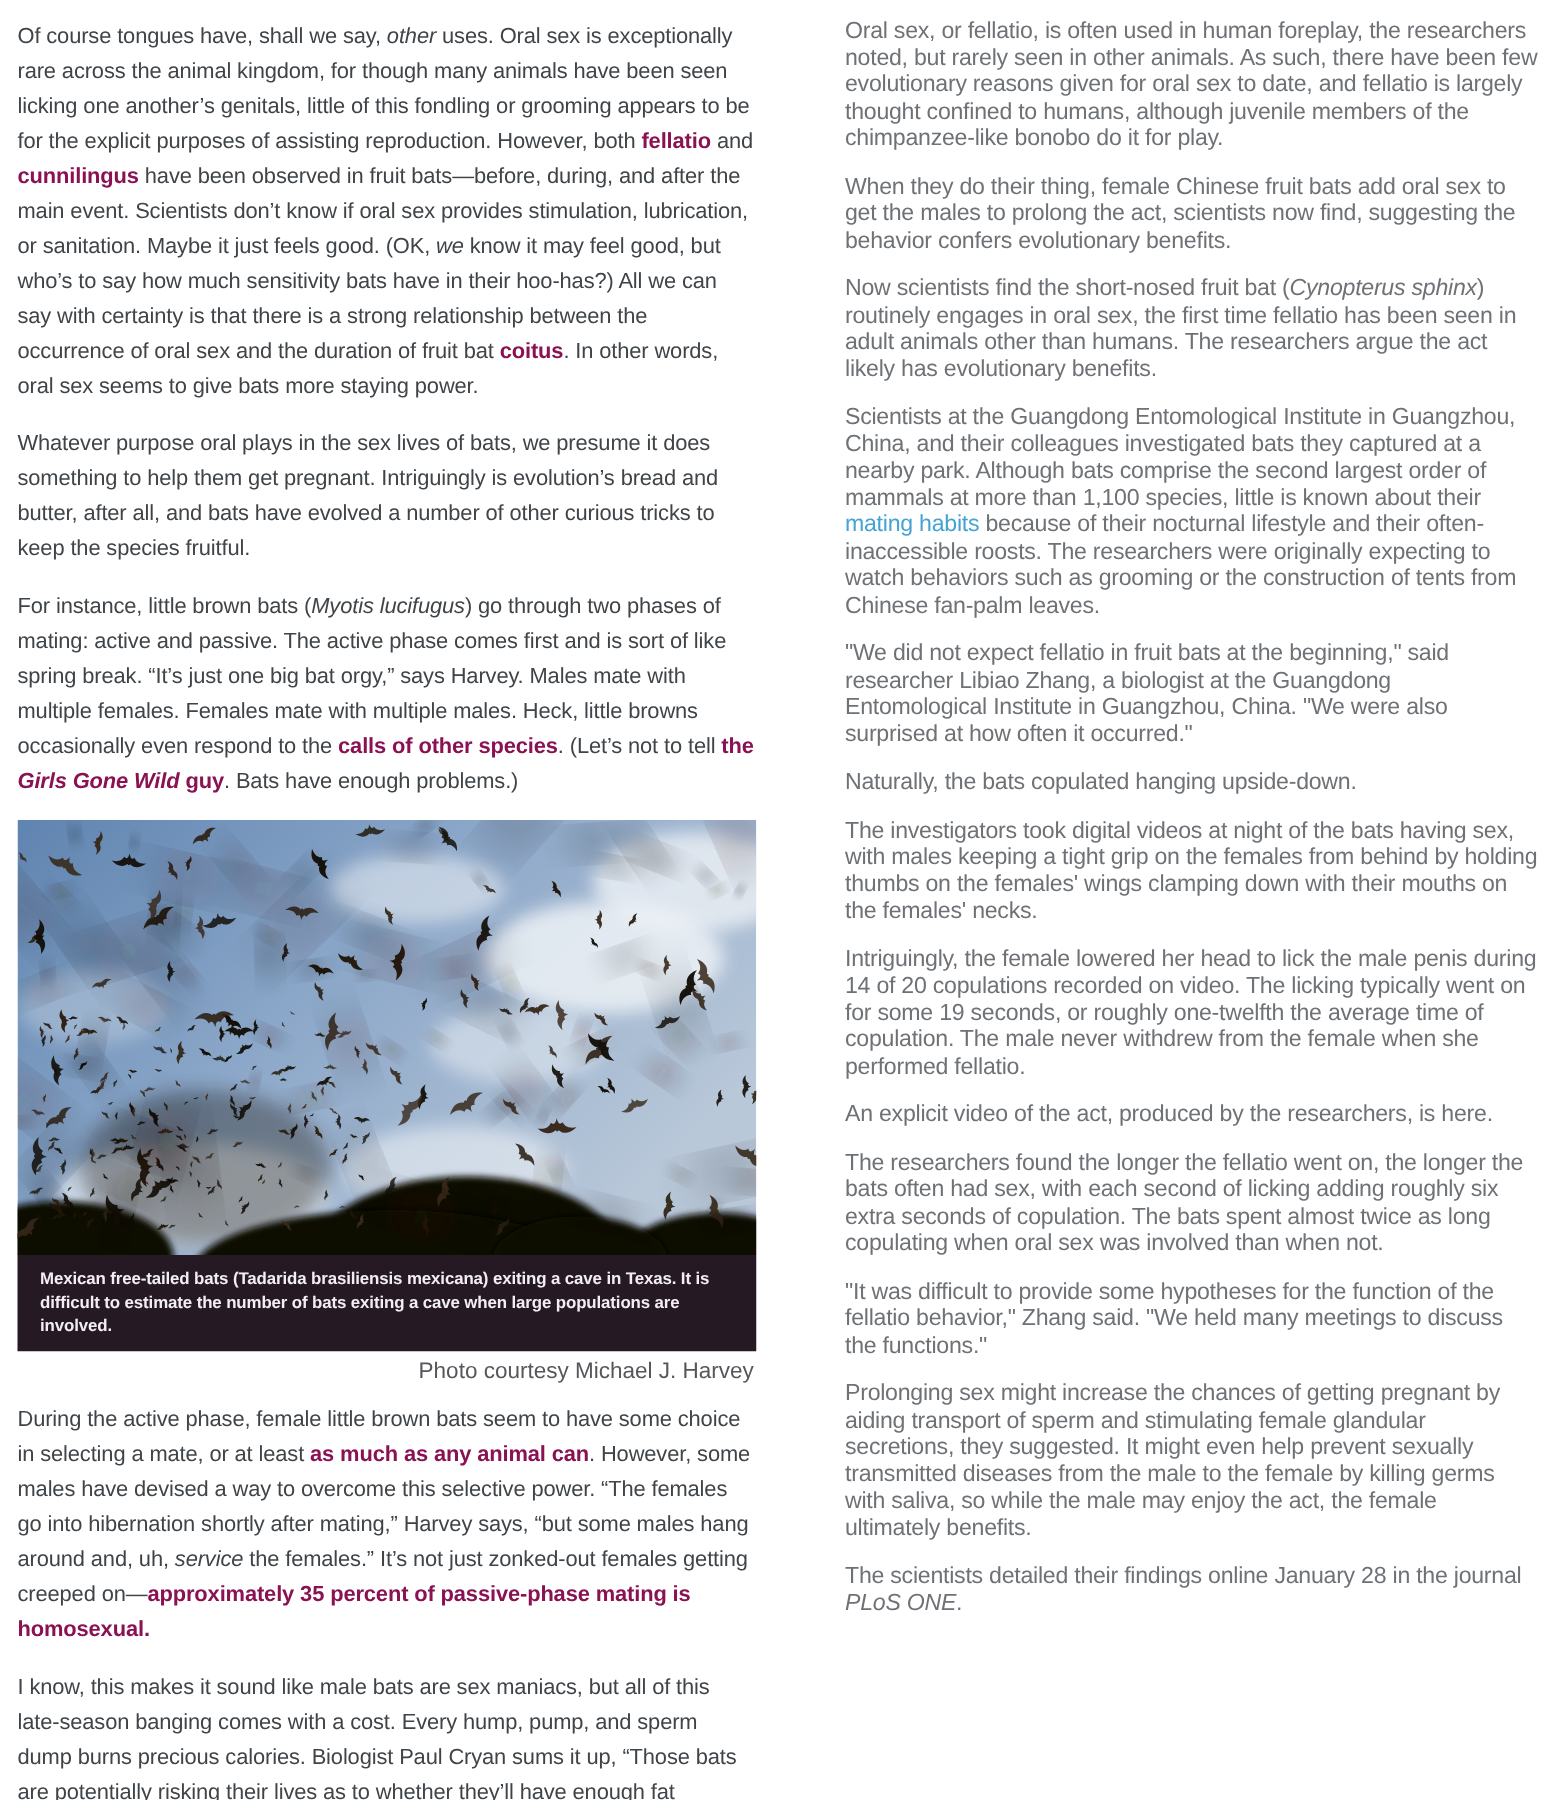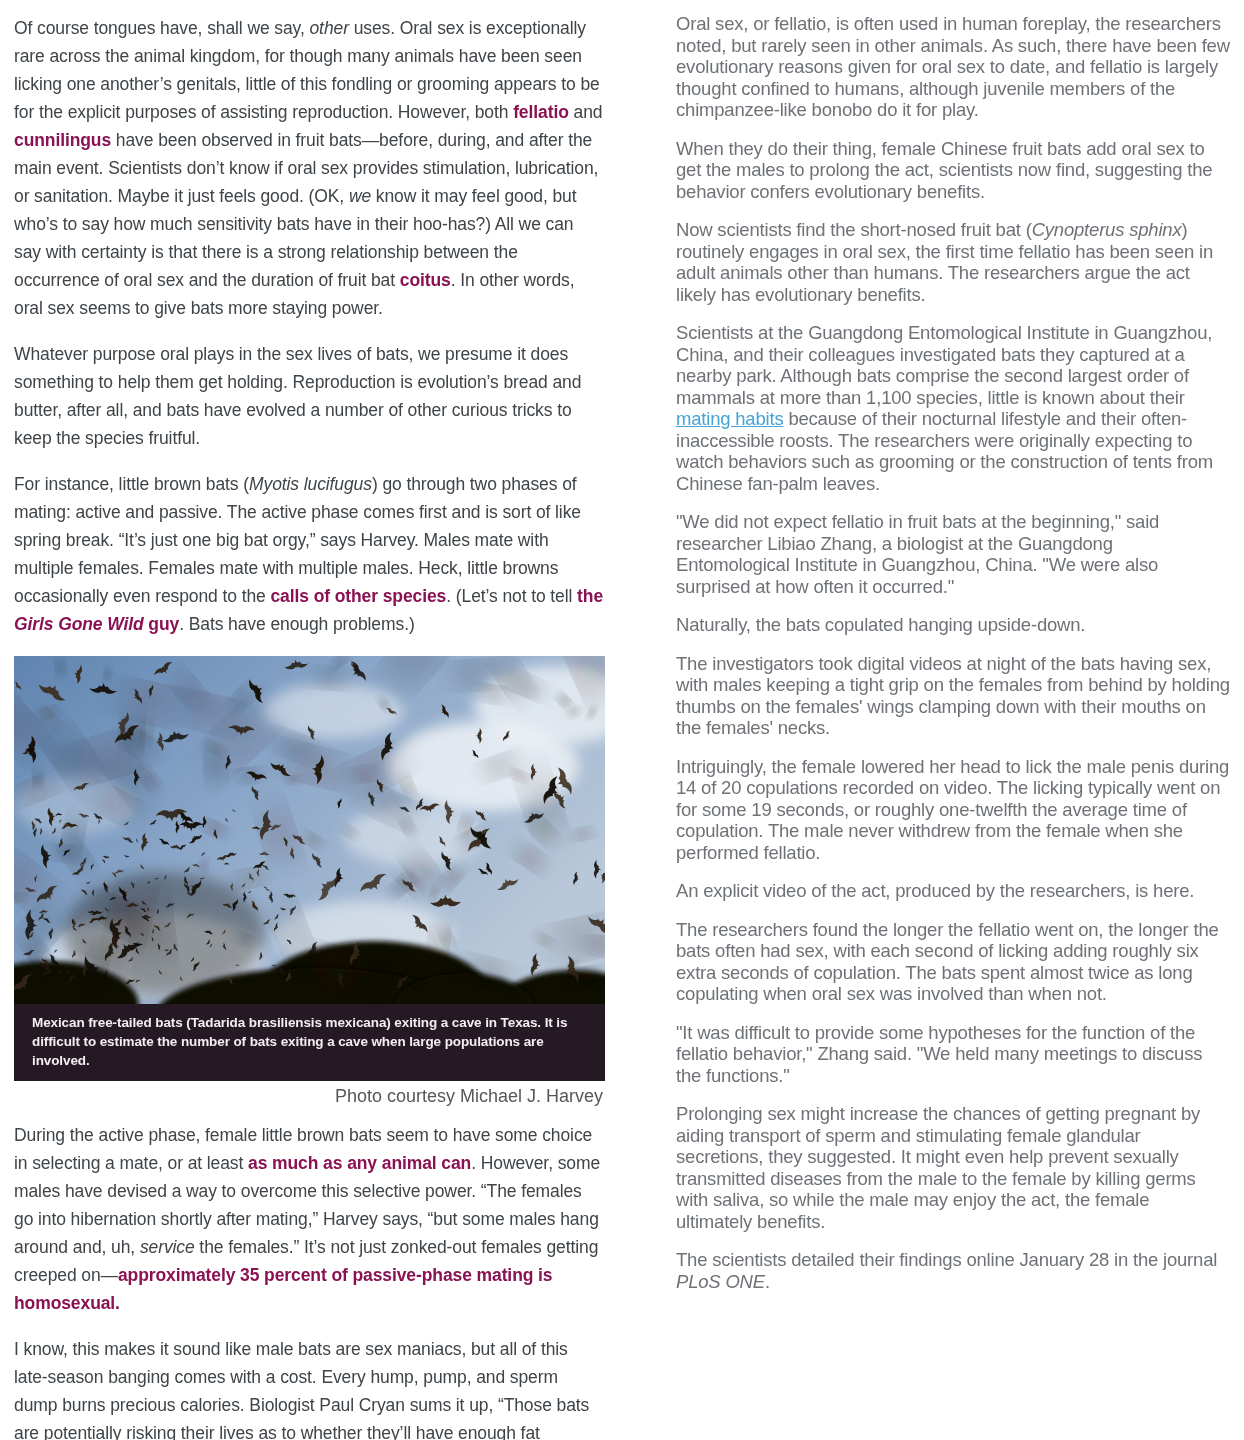--- a/index.html
+++ b/index.html
@@ -17,36 +17,36 @@
   .page{position:relative;width:1244px;height:1440px;background:#fff;overflow:hidden;}
   .col{position:absolute;top:0;}
   .col-left{left:14px;width:591px;padding-top:14px;}
   .col-left p{margin:0 0 18px;font-size:17.5px;line-height:28px;letter-spacing:-0.1px;color:var(--left-text);}
   .col-right{left:676px;width:554px;padding-top:13px;}
   .col-right p{margin:0 0 17px;font-size:18.5px;line-height:21.5px;letter-spacing:-0.2px;color:var(--right-text);}
   .seg-i{font-style:italic;}
   a.seg-a,a.seg-ai{text-decoration:none;cursor:pointer;text-align:center;}
   .col-left a.seg-a,.col-left a.seg-ai{color:var(--left-link);font-weight:700;}
   .col-left a.seg-ai{font-style:italic;}
-  .col-right a.seg-a,.col-right a.seg-ai{color:var(--right-link);font-weight:400;text-decoration:underline;}
+  .col-right a.seg-a,.col-right a.seg-ai{color:var(--right-link);font-weight:400;}
   .figure{margin:10px 0 14px;}
   .photo{position:relative;width:591px;}
   .photo svg{display:block;}
   .caption{background:var(--caption-bg);color:var(--caption-fg);font-weight:700;font-size:13.5px;line-height:19px;letter-spacing:-0.1px;padding:9px 18px 11px;}
   .credit{text-align:right;color:var(--credit-fg);font-size:18px;margin-top:5px;padding-right:2px;}
 </style>
 </head>
 <body>
 
 <div class="page">
 
   <div class="col col-left">
     <div>
         <p><span class="seg-p">Of course tongues have, shall we say, </span><span class="seg-i">other</span><span class="seg-p"> uses. Oral sex is exceptionally rare across the animal kingdom, for though many animals have been seen licking one another’s genitals, little of this fondling or grooming appears to be for the explicit purposes of assisting reproduction. However, both </span><a class="seg-a">fellatio</a><span class="seg-p"> and </span><a class="seg-a">cunnilingus</a><span class="seg-p"> have been observed in fruit bats—before, during, and after the main event. Scientists don’t know if oral sex provides stimulation, lubrication, or sanitation. Maybe it just feels good. (OK, </span><span class="seg-i">we</span><span class="seg-p"> know it may feel good, but who’s to say how much sensitivity bats have in their hoo-has?) All we can say with certainty is that there is a strong relationship between the occurrence of oral sex and the duration of fruit bat </span><a class="seg-a">coitus</a><span class="seg-p">. In other words, oral sex seems to give bats more staying power.</span></p>
-        <p><span class="seg-p">Whatever purpose oral plays in the sex lives of bats, we presume it does something to help them get holding. Reproduction is evolution’s bread and butter, after all, and bats have evolved a number of other curious tricks to keep the species fruitful.</span></p>
+        <p><span class="seg-p">Whatever purpose oral plays in the sex lives of bats, we presume it does something to help them get pregnant. Intriguingly is evolution’s bread and butter, after all, and bats have evolved a number of other curious tricks to keep the species fruitful.</span></p>
         <p><span class="seg-p">For instance, little brown bats (</span><span class="seg-i">Myotis lucifugus</span><span class="seg-p">) go through two phases of mating: active and passive. The active phase comes first and is sort of like spring break. “It’s just one big bat orgy,” says Harvey. Males mate with multiple females. Females mate with multiple males. Heck, little browns occasionally even respond to the </span><a class="seg-a">calls of other species</a><span class="seg-p">. (Let’s not to tell </span><a class="seg-a">the </a><a class="seg-ai">Girls Gone Wild</a><a class="seg-a"> guy</a><span class="seg-p">. Bats have enough problems.)</span></p>
       </div>
 
     <figure class="figure" style="margin:7px 0 14px;">
       <div class="photo">
         <svg id="photo-svg" viewBox="0 0 591 348" width="591" height="348" preserveAspectRatio="none">
           <defs>
             <linearGradient id="sky" x1="0" y1="0" x2="1" y2="0.6">
               <stop offset="0" stop-color="#5f84b0"></stop>
               <stop offset="0.45" stop-color="#8aa6c8"></stop>

